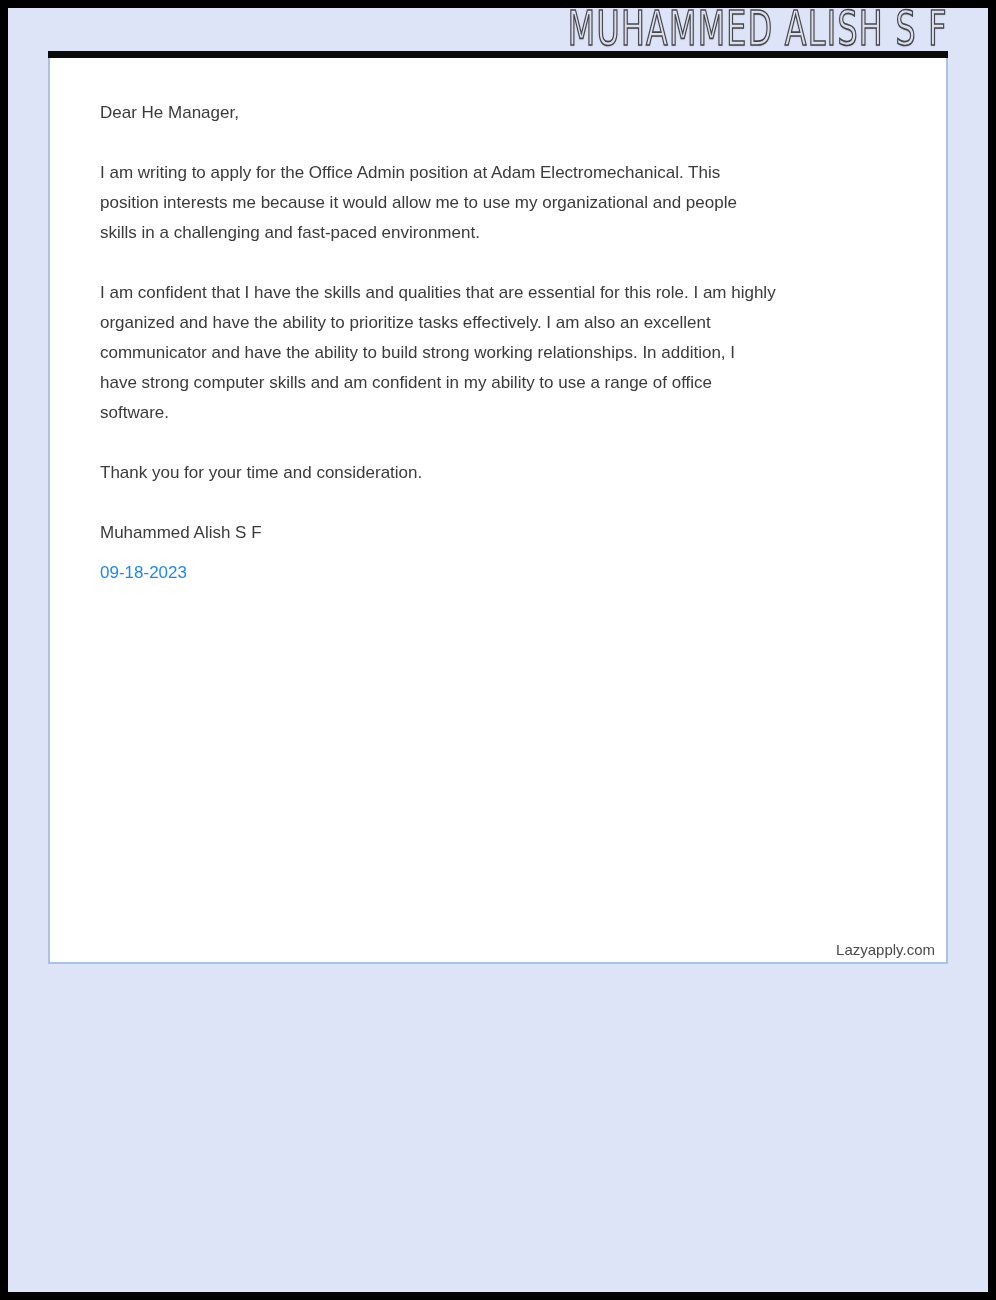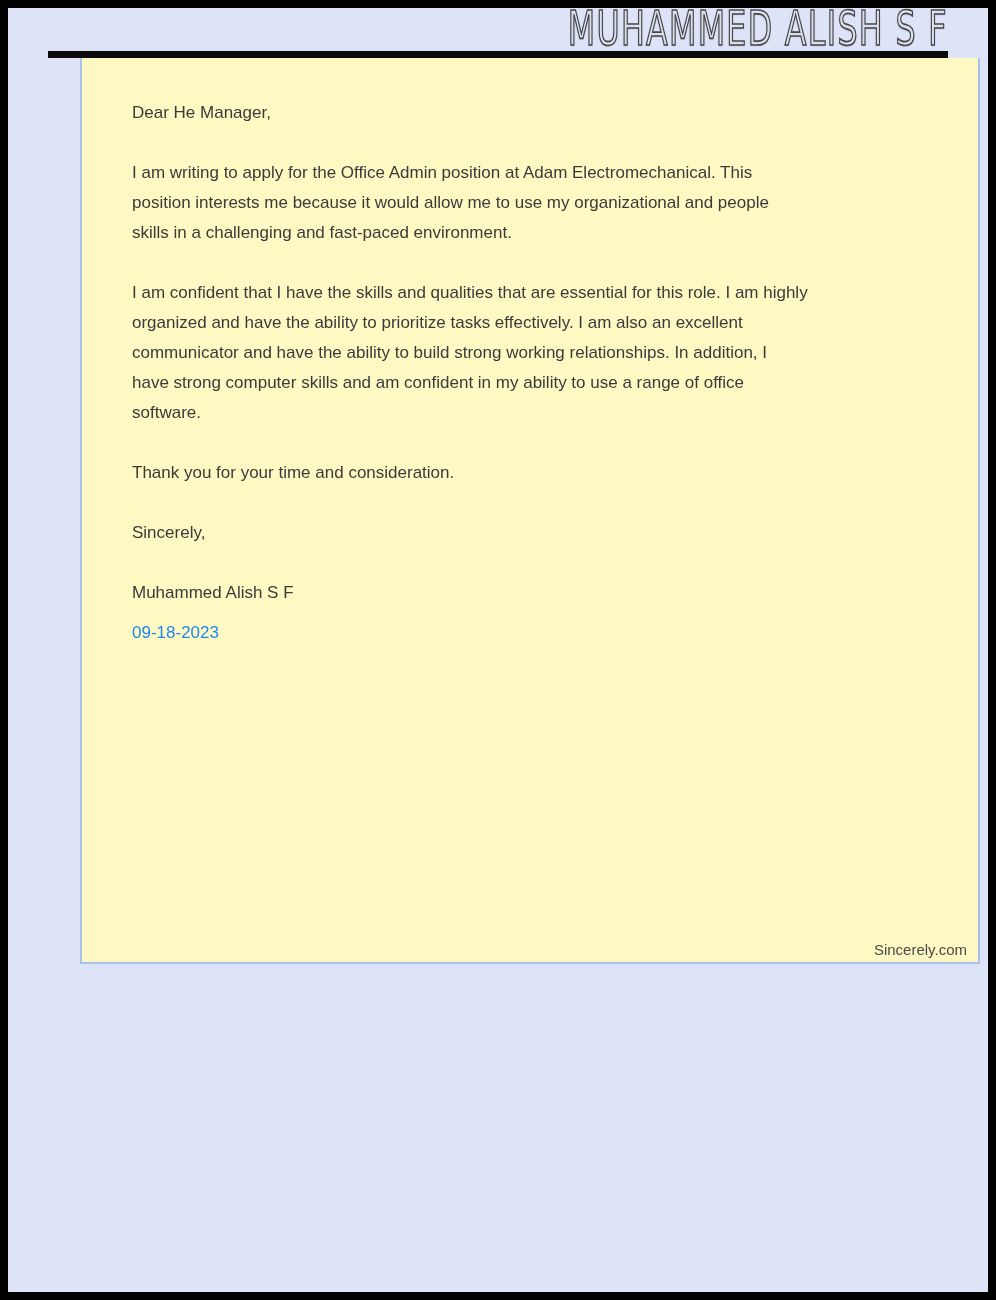--- a/index.html
+++ b/index.html
@@ -48,25 +48,24 @@
     height: 7px;
     background: var(--bar-black, #0b0b0b);
   }
   .page {
     position: absolute;
     left: 48px;
     top: 58px;
     width: 900px;
     height: 906px;
     box-sizing: border-box;
-    background: #fef9c3;
+    background: #ffffff;
     border-left: 2px solid var(--page-border, #aac0ed);
     border-right: 2px solid var(--page-border, #aac0ed);
     border-bottom: 2px solid var(--page-border, #aac0ed);
-    margin-left: 32px;
   }
   .page-content {
     padding: 40px 46px 0 50px;
     color: var(--text, #3b3b3b);
     font-size: 17px;
     line-height: 30px;
   }
   .page-content p {
     margin: 0 0 30px 0;
     white-space: pre-line;
@@ -102,20 +101,19 @@
       <p>Dear He Manager,</p>
       <p>I am writing to apply for the Office Admin position at Adam Electromechanical. This
 position interests me because it would allow me to use my organizational and people
 skills in a challenging and fast-paced environment.</p>
       <p>I am confident that I have the skills and qualities that are essential for this role. I am highly
 organized and have the ability to prioritize tasks effectively. I am also an excellent
 communicator and have the ability to build strong working relationships. In addition, I
 have strong computer skills and am confident in my ability to use a range of office
 software.</p>
       <p>Thank you for your time and consideration.</p>
-      <p>Sincerely,</p>
       <p class="signature">Muhammed Alish S F</p>
       <p class="letter-date">09-18-2023</p>
     </div>
 
-    <div class="watermark">Sincerely.com</div>
+    <div class="watermark">Lazyapply.com</div>
   </div>
 </div>
 
 </body></html>

